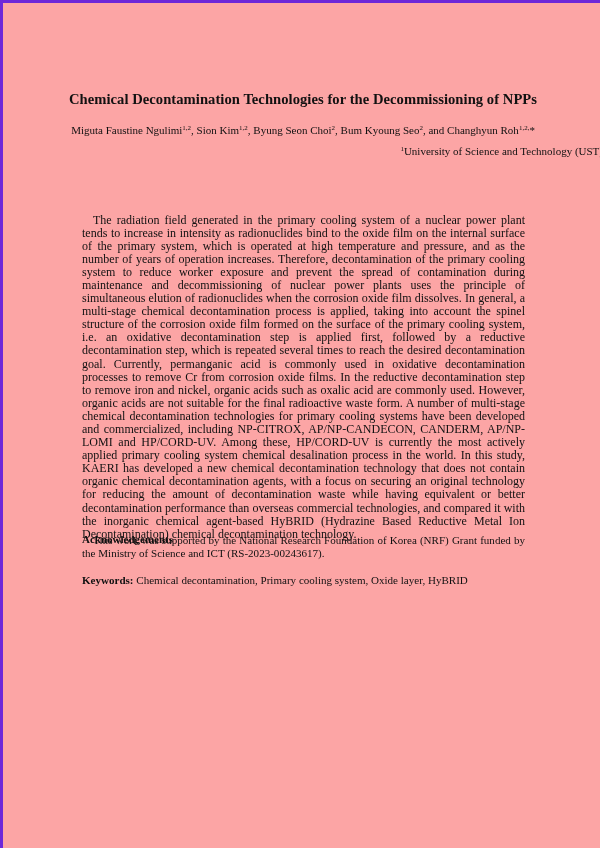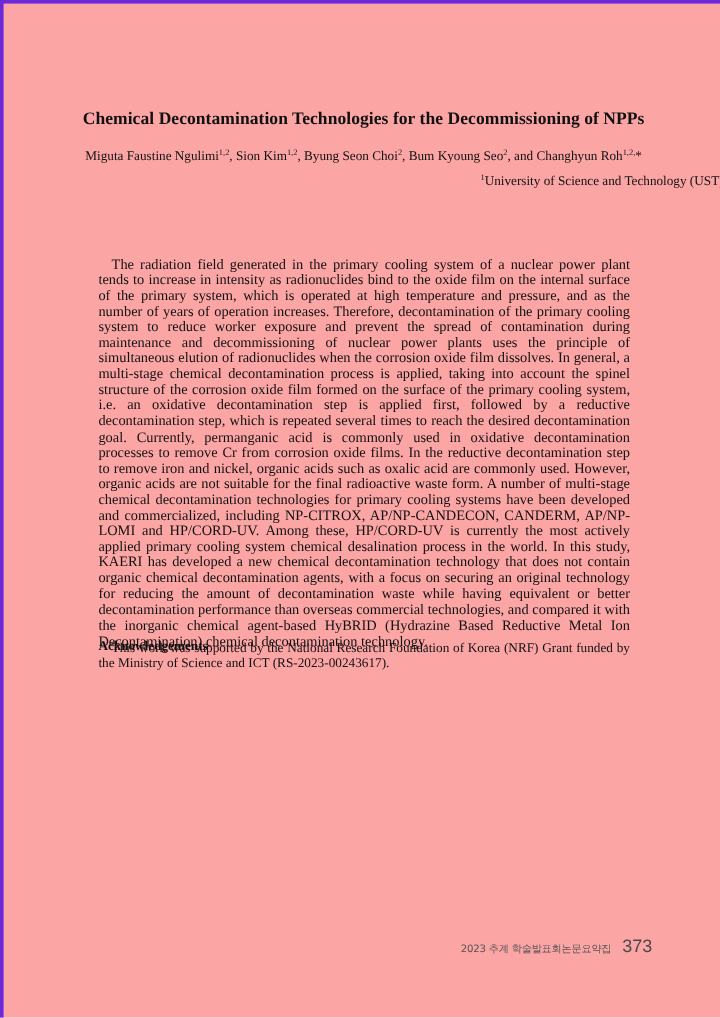--- a/index.html
+++ b/index.html
@@ -122,19 +122,18 @@
     <sup>1</sup><span>University of Science and Technology (UST)</span>
   </div>
 
 
 
   <p class="abstract">The radiation field generated in the primary cooling system of a nuclear power plant tends to increase in intensity as radionuclides bind to the oxide film on the internal surface of the primary system, which is operated at high temperature and pressure, and as the number of years of operation increases. Therefore, decontamination of the primary cooling system to reduce worker exposure and prevent the spread of contamination during maintenance and decommissioning of nuclear power plants uses the principle of simultaneous elution of radionuclides when the corrosion oxide film dissolves. In general, a multi-stage chemical decontamination process is applied, taking into account the spinel structure of the corrosion oxide film formed on the surface of the primary cooling system, i.e. an oxidative decontamination step is applied first, followed by a reductive decontamination step, which is repeated several times to reach the desired decontamination goal. Currently, permanganic acid is commonly used in oxidative decontamination processes to remove Cr from corrosion oxide films. In the reductive decontamination step to remove iron and nickel, organic acids such as oxalic acid are commonly used. However, organic acids are not suitable for the final radioactive waste form. A number of multi-stage chemical decontamination technologies for primary cooling systems have been developed and commercialized, including NP-CITROX, AP/NP-CANDECON, CANDERM, AP/NP-LOMI and HP/CORD-UV. Among these, HP/CORD-UV is currently the most actively applied primary cooling system chemical desalination process in the world. In this study, KAERI has developed a new chemical decontamination technology that does not contain organic chemical decontamination agents, with a focus on securing an original technology for reducing the amount of decontamination waste while having equivalent or better decontamination performance than overseas commercial technologies, and compared it with the inorganic chemical agent-based HyBRID (Hydrazine Based Reductive Metal Ion Decontamination) chemical decontamination technology.</p>
 
   <div class="ack-heading">Acknowledgements</div>
   <p class="ack-body">This work was supported by the National Research Foundation of Korea (NRF) Grant funded by the Ministry of Science and ICT (RS-2023-00243617).</p>
 
+  <div class="keywords">
+    <span class="kw-label">Keywords:</span><span> Chemical decontamination, Primary cooling system, Oxide layer, HyBRID</span>
+  </div>
 
-  <div class="footer">
-    <span class="vol">2023 추계 학술발표회논문요약집</span>
-    <span class="page-num">373</span>
-  </div>
 
 </div>
 
 </body></html>

